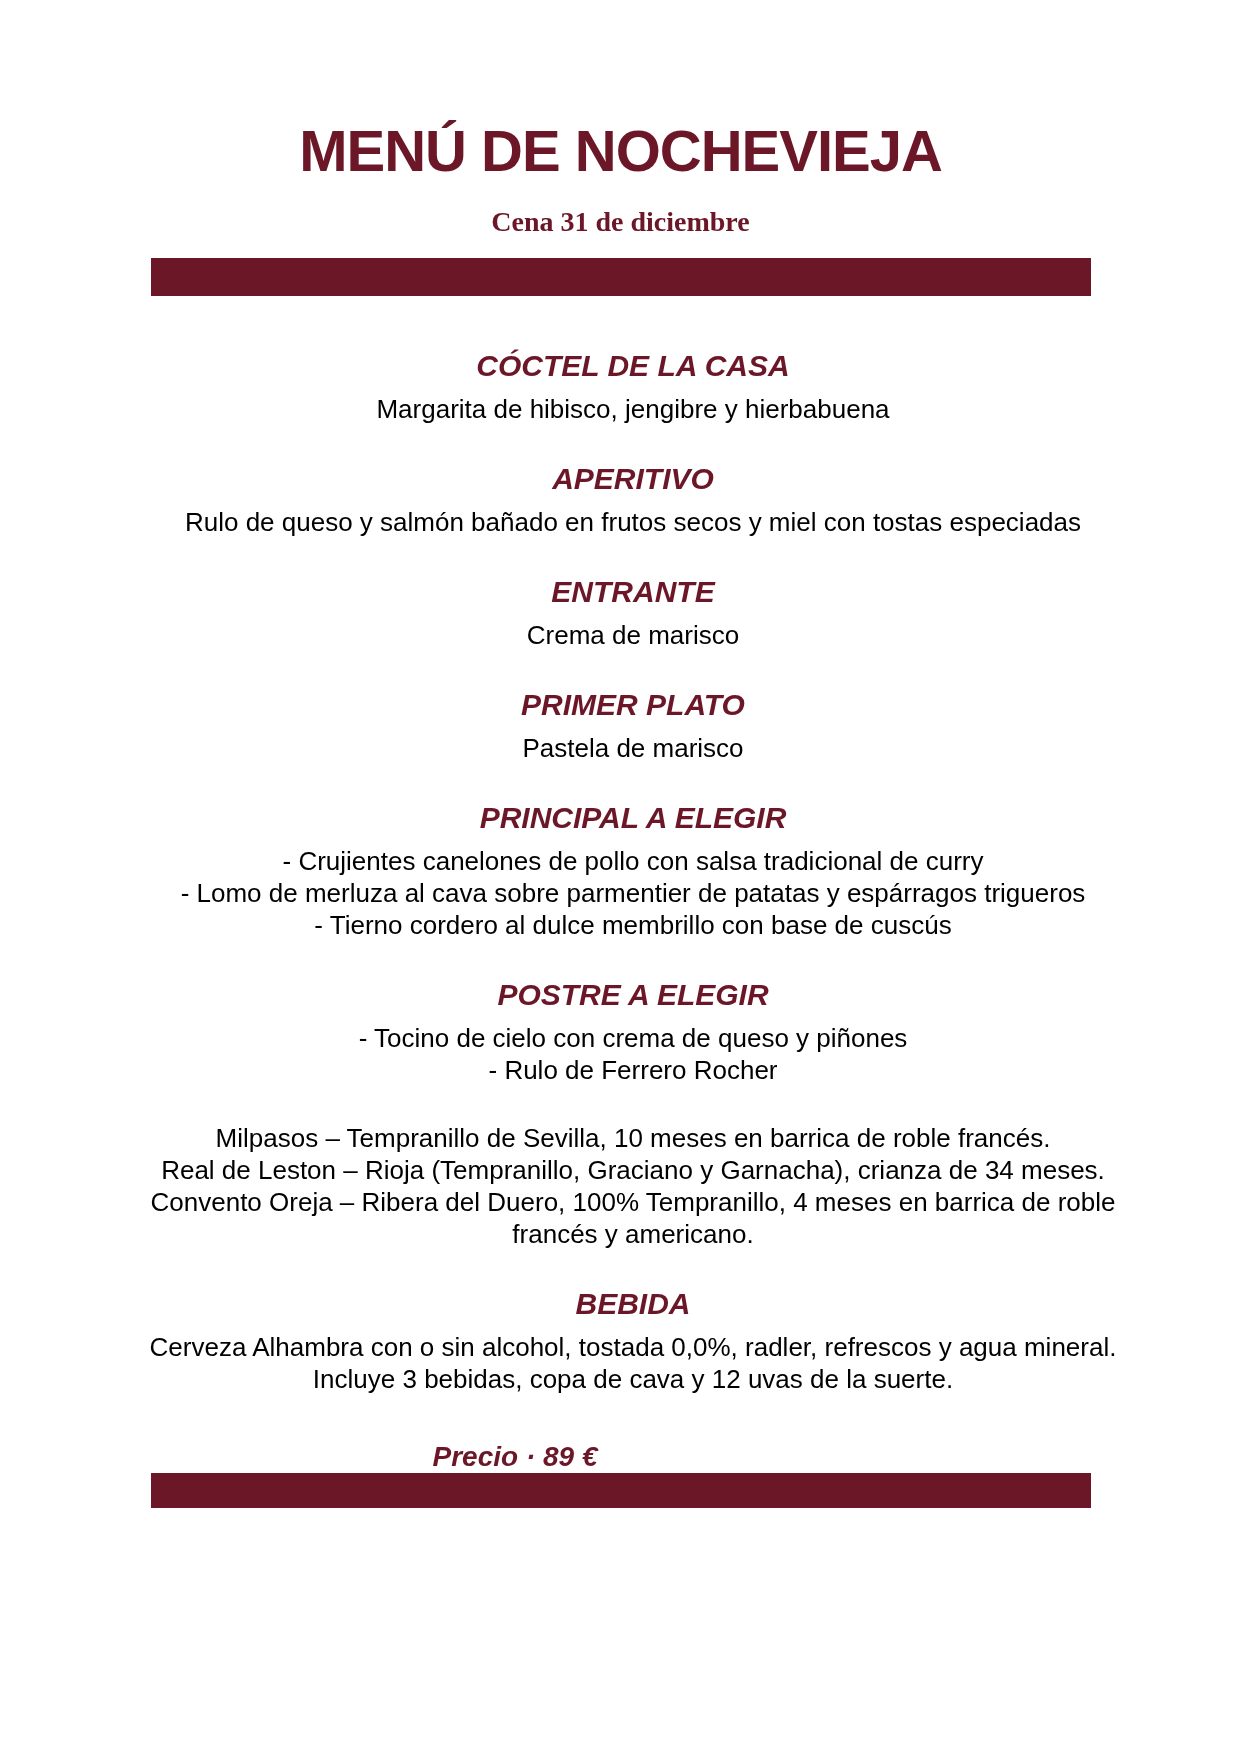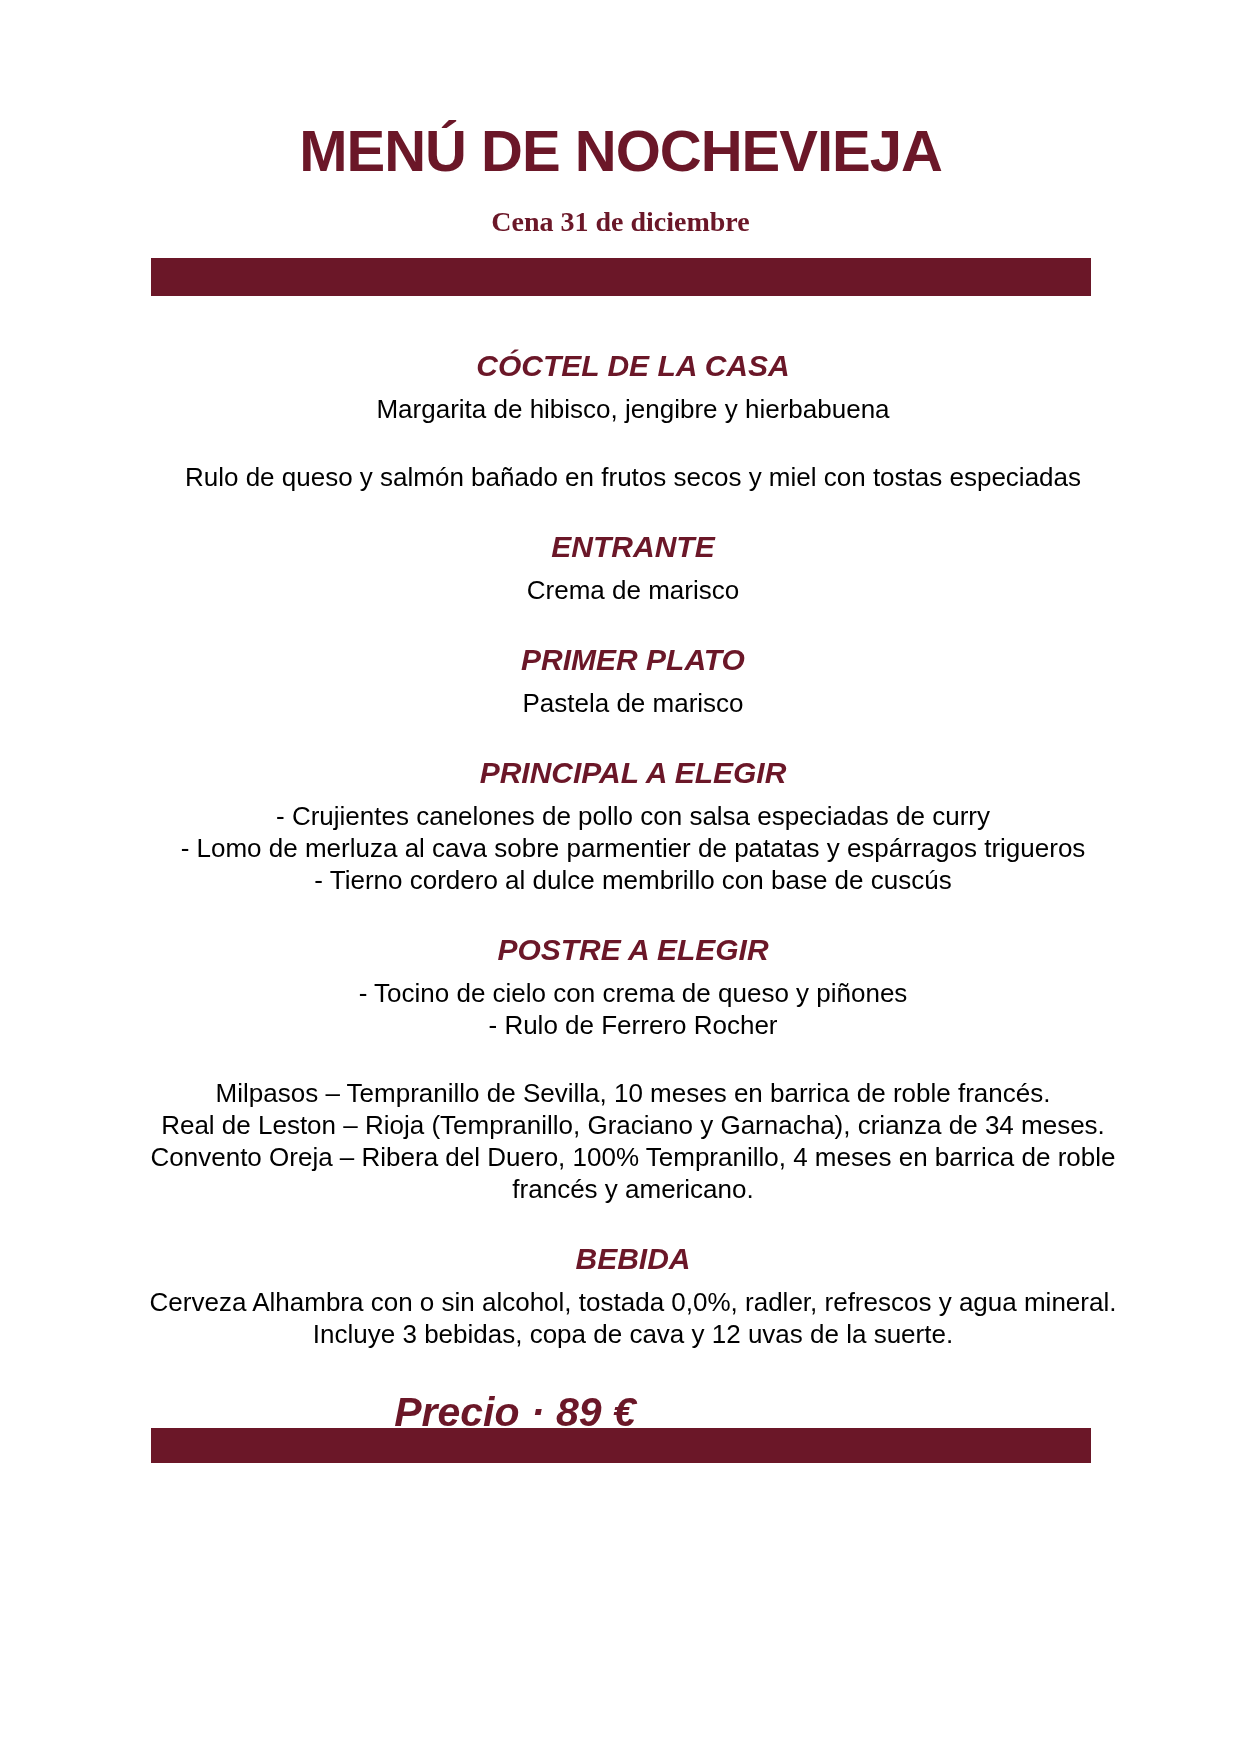--- a/index.html
+++ b/index.html
@@ -67,21 +67,21 @@
     color: var(--accent);
   }
   .section-line {
     margin: 0;
     font-size: 26px;
     line-height: 32px;
     color: #000000;
   }
   .price-line {
     margin: 46px 0 0 0;
-    font-size: 41px;
+    font-size: 28px;
     line-height: 32px;
     font-weight: bold;
     font-style: italic;
     color: var(--accent);
   }
 </style>
 </head>
 <body>
 
 <div class="page" style="--accent: #6b1728;">
@@ -94,20 +94,21 @@
 
   <div class="content" id="sections-container">
     <section class="menu-section">
       <h2 class="section-heading">CÓCTEL DE LA CASA</h2>
       <div>
     <p class="section-line">Margarita de hibisco, jengibre y hierbabuena</p>
   </div>
     </section>
 
     <section class="menu-section">
+      <h2 class="section-heading">APERITIVO</h2>
       <div>
     <p class="section-line">Rulo de queso y salmón bañado en frutos secos y miel con tostas especiadas</p>
   </div>
     </section>
 
     <section class="menu-section">
       <h2 class="section-heading">ENTRANTE</h2>
       <div>
     <p class="section-line">Crema de marisco</p>
   </div>
@@ -116,21 +117,21 @@
     <section class="menu-section">
       <h2 class="section-heading">PRIMER PLATO</h2>
       <div>
     <p class="section-line">Pastela de marisco</p>
   </div>
     </section>
 
     <section class="menu-section">
       <h2 class="section-heading">PRINCIPAL A ELEGIR</h2>
       <div>
-    <p class="section-line">- Crujientes canelones de pollo con salsa especiadas de curry</p>
+    <p class="section-line">- Crujientes canelones de pollo con salsa tradicional de curry</p>
 
     <p class="section-line">- Lomo de merluza al cava sobre parmentier de patatas y espárragos trigueros</p>
 
     <p class="section-line">- Tierno cordero al dulce membrillo con base de cuscús</p>
   </div>
     </section>
 
     <section class="menu-section">
       <h2 class="section-heading">POSTRE A ELEGIR</h2>
       <div>

